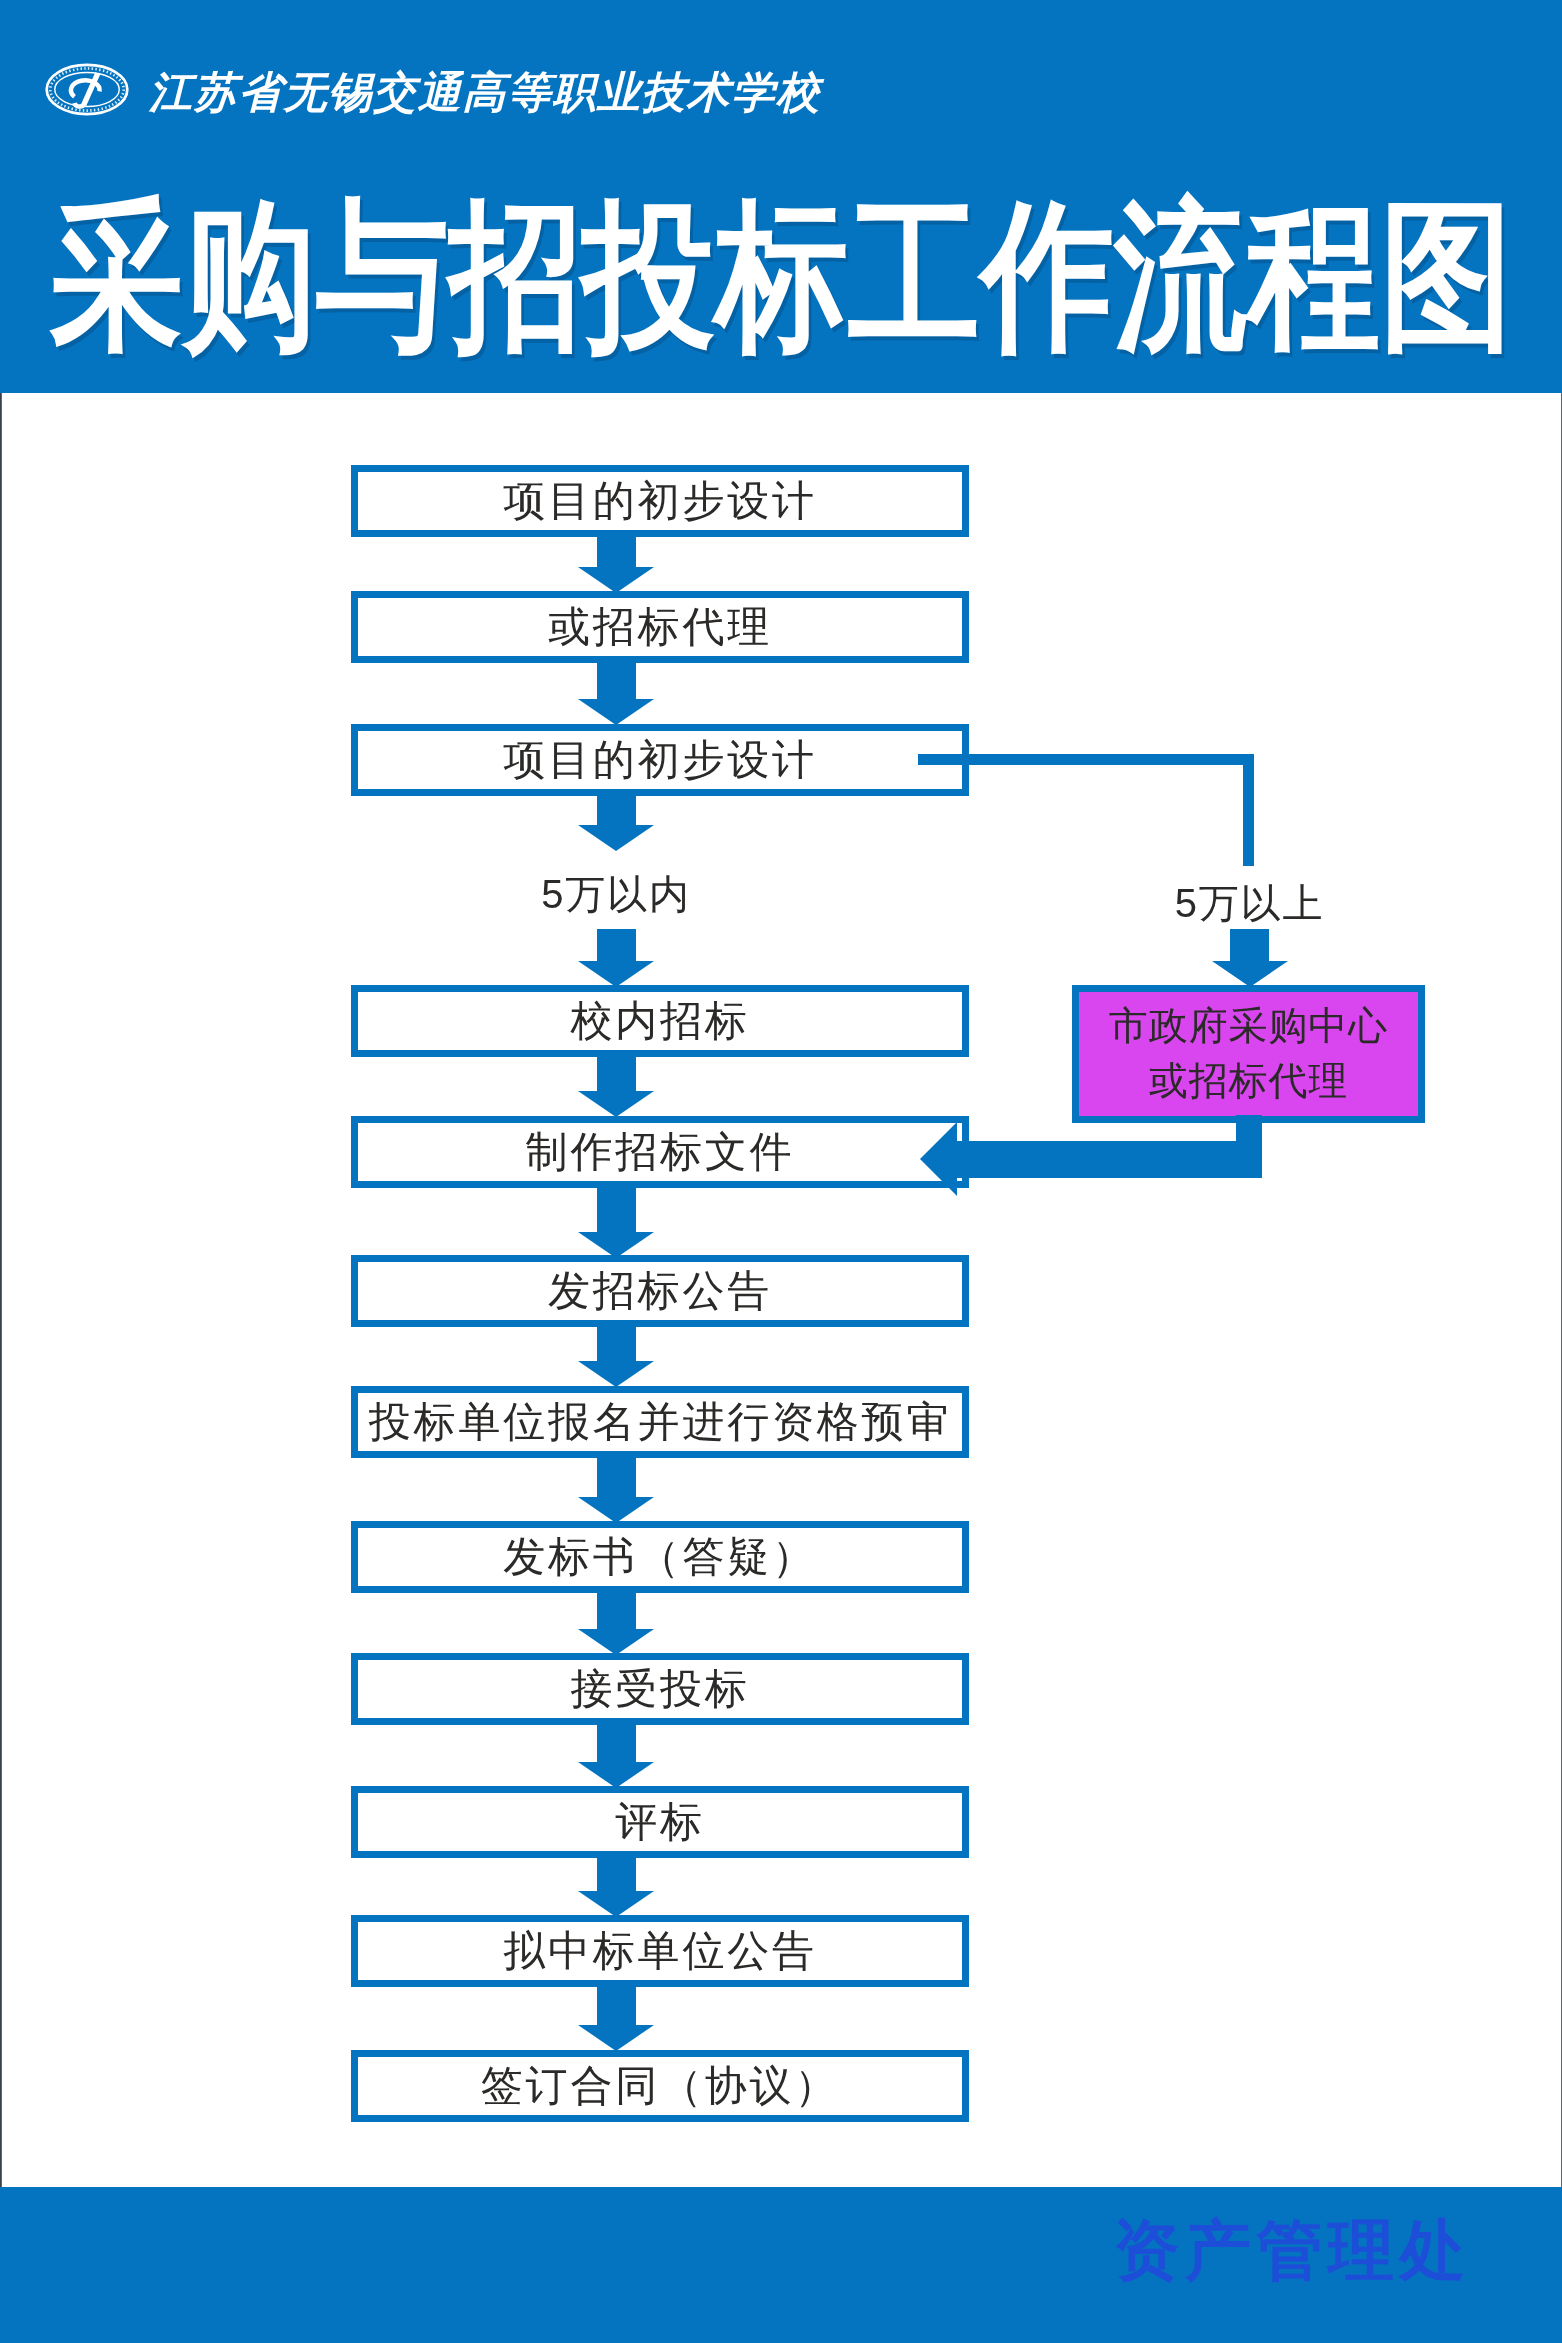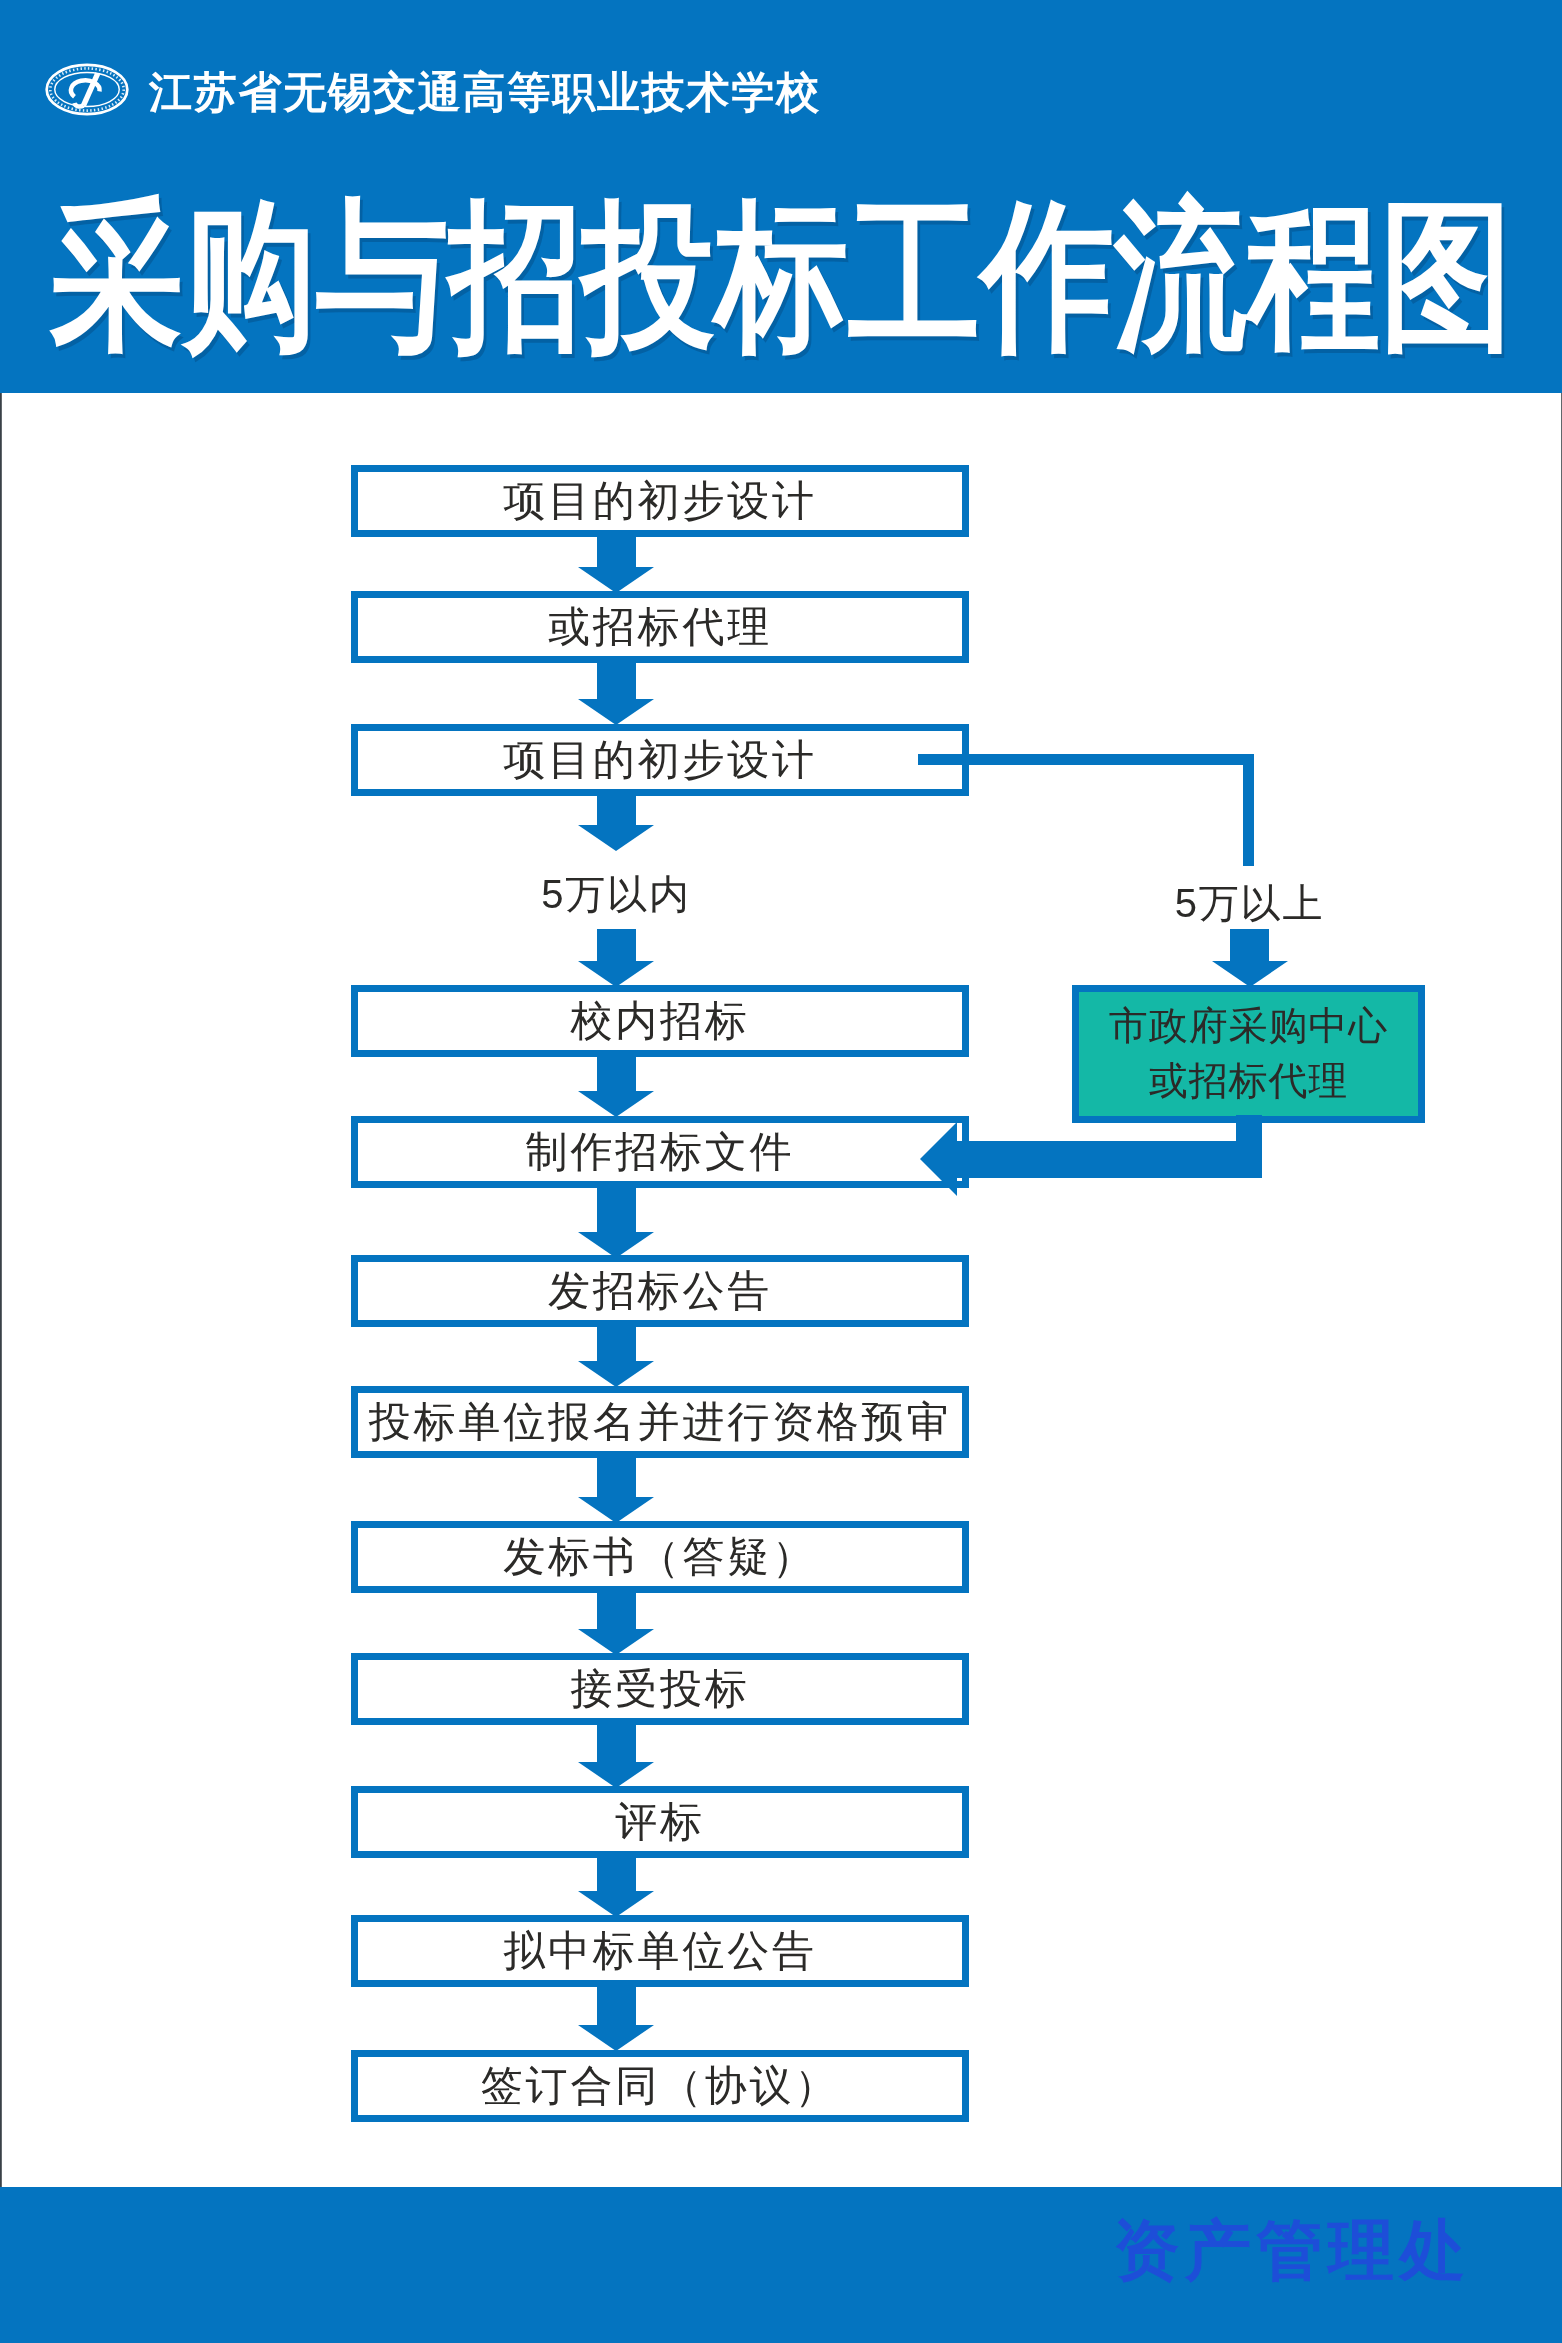--- a/index.html
+++ b/index.html
@@ -11,21 +11,21 @@
     font-family:"Liberation Sans","DejaVu Sans",sans-serif;
     box-shadow:inset 0 0 0 1.8px #3a4148;
   }
   
   .band-top{position:absolute;left:0;top:0;width:1563px;height:393px;background:#0474c0;}
   .band-bottom{position:absolute;left:0;top:2187px;width:1563px;height:157px;background:#0474c0;}
 
   .school-name{
     position:absolute;left:149px;top:64px;width:1194px;
     color:#ffffff;font-family:"DejaVu Serif","Liberation Serif",serif;
-    font-weight:bold;font-size:43px;letter-spacing:1.8px;
+    font-style:italic;font-weight:bold;font-size:43px;letter-spacing:1.8px;
     white-space:nowrap;
   }
   .main-title{
     position:absolute;left:0;top:187px;width:1563px;height:184px;
     display:flex;align-items:center;justify-content:center;
     color:#ffffff;font-family:"Liberation Serif","DejaVu Serif",serif;
     font-weight:bold;font-size:140px;white-space:nowrap;
     transform:scale(0.95,1.16);transform-origin:center center;
     text-shadow:2.8px 2.8px 0 rgba(0,40,80,.25);
   }
@@ -38,21 +38,21 @@
 
   
   .fbox{
     position:absolute;left:307px;width:618px;height:72px;
     box-sizing:border-box;background:#ffffff;border:7.3px solid #0474c0;
     display:flex;align-items:center;justify-content:center;
     font-size:42px;letter-spacing:2.8px;color:#2b2a28;white-space:nowrap;margin-left:44px;
   }
   .sidebox{
     position:absolute;left:1072px;top:985px;width:353px;height:138px;
-    box-sizing:border-box;background:#14b8a6;border:7.3px solid #0474c0;
+    box-sizing:border-box;background:#d946ef;border:7.3px solid #0474c0;
     display:flex;flex-direction:column;align-items:center;justify-content:center;
     font-size:39px;letter-spacing:0.9px;color:#2b2a28;line-height:1.4;white-space:nowrap;
   }
   .blabel{
     position:absolute;color:#2b2a28;font-size:40px;letter-spacing:1.8px;
     text-align:center;white-space:nowrap;
   }
   .blabel.left{left:307px;width:618px;top:867px;}
   .blabel.right{left:1073px;width:353px;top:876px;}
 

